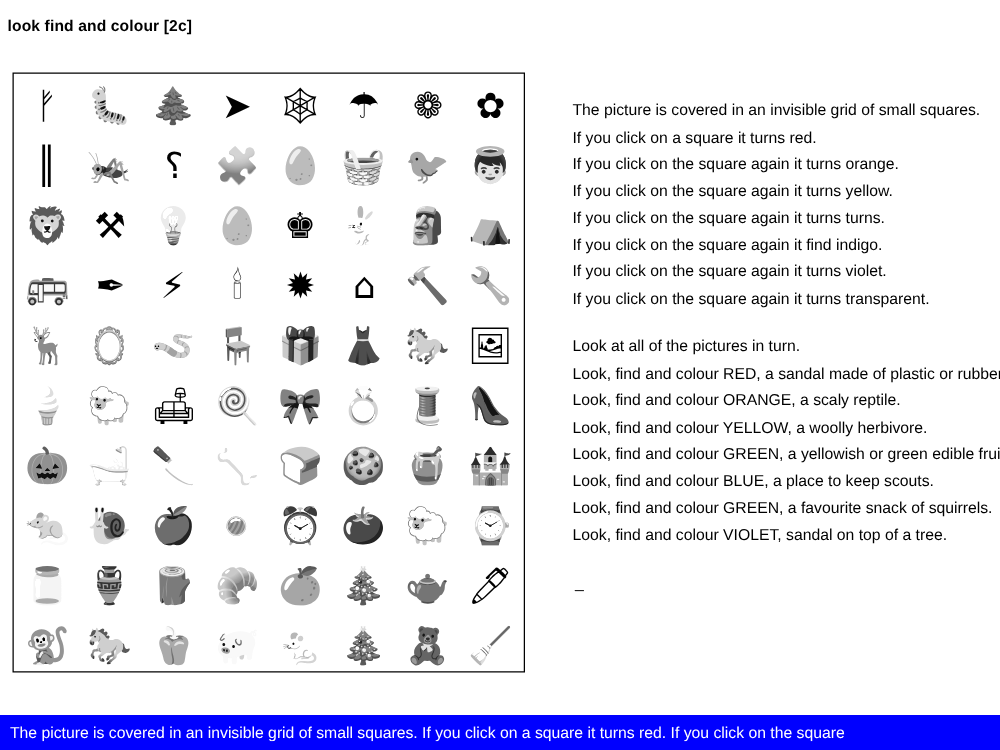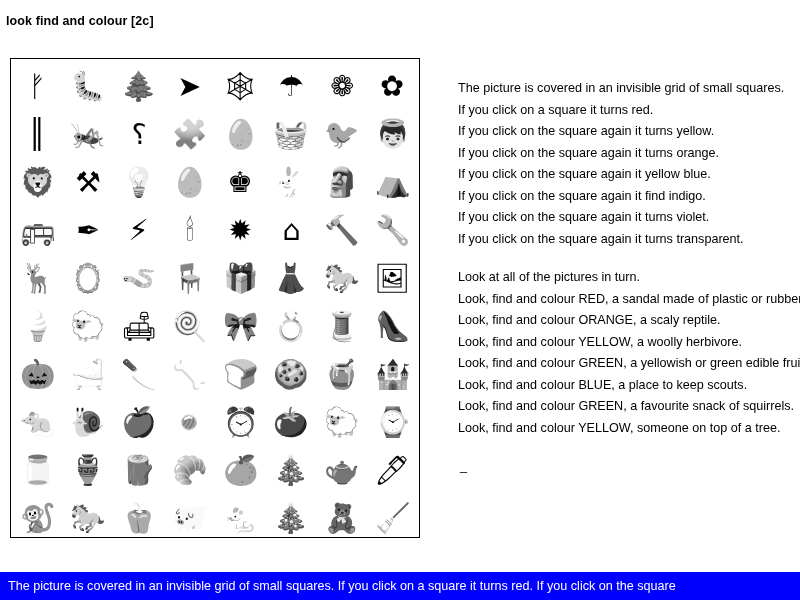--- a/index.html
+++ b/index.html
@@ -355,37 +355,37 @@
         <div class="icon-cell">
           <span>🧹</span>
         </div>
       </div>
   </div>
 
   <div class="text-panel">
     <div>
       <div class="text-line">The picture is covered in an invisible grid of small squares.</div>
       <div class="text-line">If you click on a square it turns red.</div>
+      <div class="text-line">If you click on the square again it turns orange.</div>
       <div class="text-line">If you click on the square again it turns yellow.</div>
-      <div class="text-line">If you click on the square again it turns orange.</div>
-      <div class="text-line">If you click on the square again it yellow blue.</div>
+      <div class="text-line">If you click on the square again it turns turns.</div>
       <div class="text-line">If you click on the square again it find indigo.</div>
       <div class="text-line">If you click on the square again it turns violet.</div>
       <div class="text-line">If you click on the square again it turns transparent.</div>
     </div>
     <div class="text-gap"></div>
     <div>
       <div class="text-line">Look at all of the pictures in turn.</div>
       <div class="text-line">Look, find and colour RED, a sandal made of plastic or rubber.</div>
       <div class="text-line">Look, find and colour ORANGE, a scaly reptile.</div>
       <div class="text-line">Look, find and colour YELLOW, a woolly herbivore.</div>
       <div class="text-line">Look, find and colour GREEN, a yellowish or green edible fruit.</div>
       <div class="text-line">Look, find and colour BLUE, a place to keep scouts.</div>
       <div class="text-line">Look, find and colour GREEN, a favourite snack of squirrels.</div>
-      <div class="text-line">Look, find and colour YELLOW, someone on top of a tree.</div>
+      <div class="text-line">Look, find and colour VIOLET, sandal on top of a tree.</div>
     </div>
     <div class="text-gap"></div>
     <div class="dash">_</div>
   </div>
 
   <div class="bottom-bar">
     <div class="bottom-bar-text">The picture is covered in an invisible grid of small squares. If you click on a square it turns red. If you click on the square</div>
   </div>
 
 </div>

